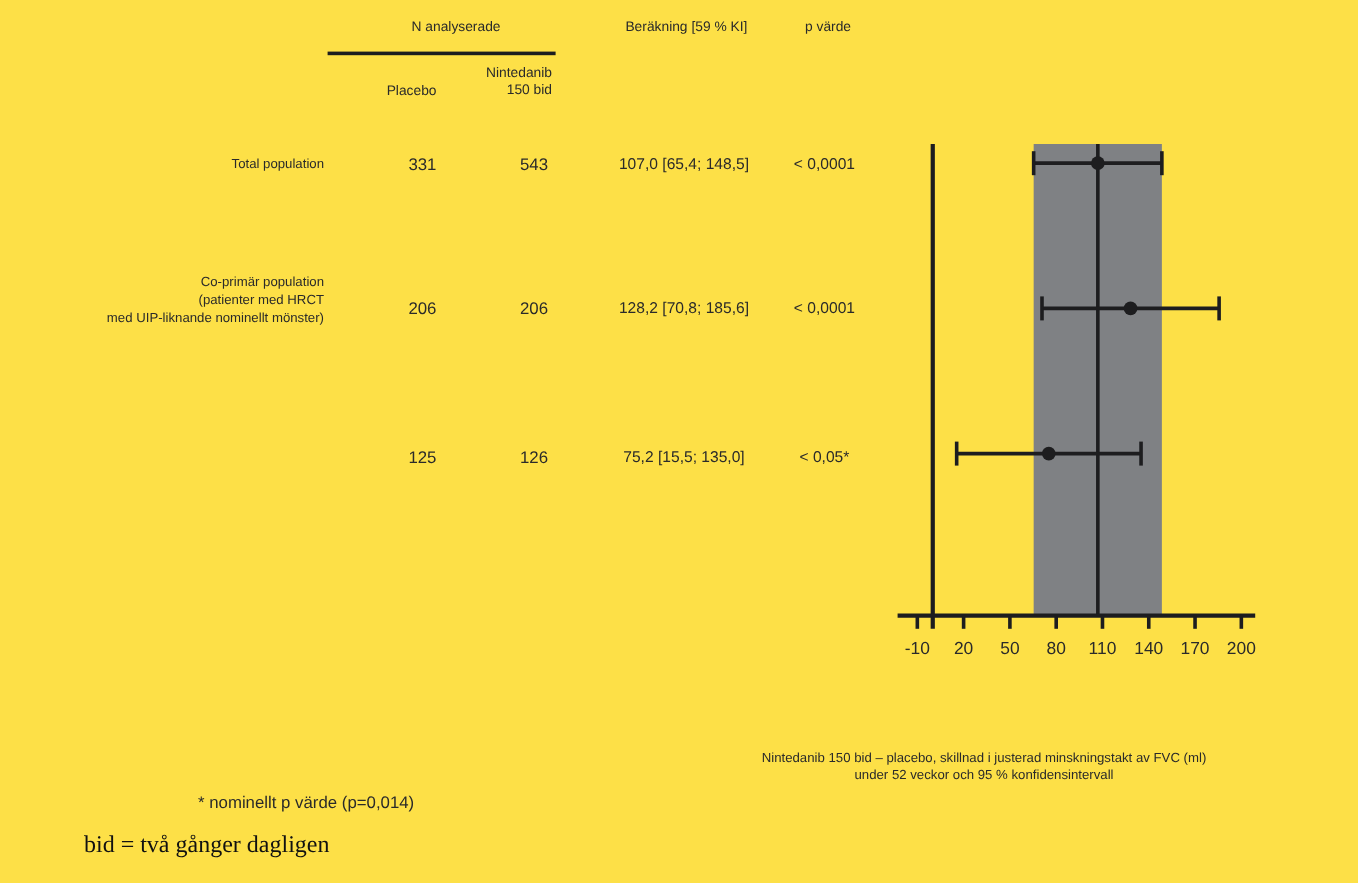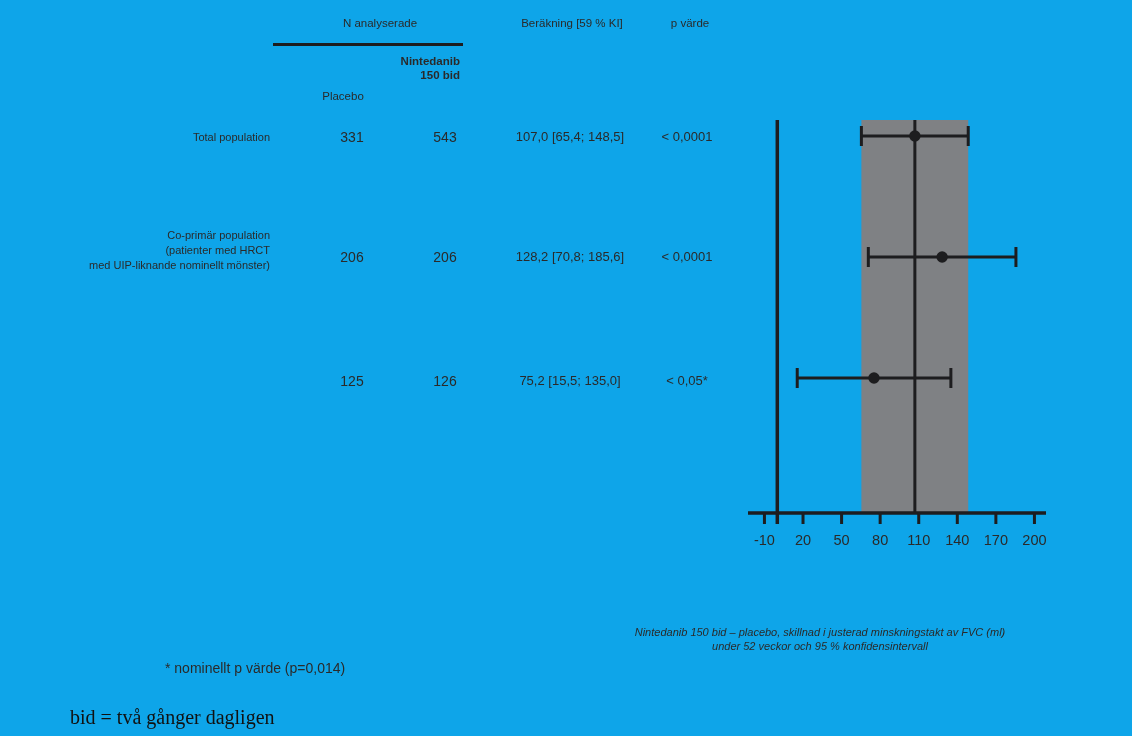--- a/index.html
+++ b/index.html
@@ -1,32 +1,32 @@
 <!DOCTYPE html>
 <html><head>
 <meta charset="utf-8">
 <style>
   html, body { margin: 0; padding: 0; background: #ffffff; }
   .page {
     position: relative;
     width: 1132px;
     height: 736px;
-    background: #0ea5e9;
+    background: #fde047;
     font-family: "Liberation Sans", "DejaVu Sans", sans-serif;
     color: #2a2a2a;
     overflow: hidden;
   }
   .cell { position: absolute; font-size: 11px; line-height: 15px; }
   .pre { white-space: pre-line; }
 
   
   .group-header   { left: 280px; top: 16px;  width: 200px; text-align: center; font-size: 11.5px; }
   .group-underline{ position: absolute; left: 273px; top: 43px; width: 190px; height: 2.5px; background: #1d1d1f; }
-  .placebo-h      { left: 293px; top: 69px;  width: 100px; text-align: center; font-size: 11.5px; margin-top: 20px; }
-  .nintedanib-h   { left: 360px; top: 55px;  width: 100px; text-align: right;  font-size: 11.5px; line-height: 13.5px; font-weight: bold; }
+  .placebo-h      { left: 293px; top: 69px;  width: 100px; text-align: center; font-size: 11.5px; }
+  .nintedanib-h   { left: 360px; top: 55px;  width: 100px; text-align: right;  font-size: 11.5px; line-height: 13.5px; }
   .estimate-h     { left: 472px; top: 16px;  width: 200px; text-align: center; font-size: 11.5px; }
   .pvalue-h       { left: 640px; top: 16px;  width: 100px; text-align: center; font-size: 11.5px; }
 
   
   .row-label { left: 20px; width: 250px; text-align: right; font-size: 11px; line-height: 15.2px; }
   .lbl-r1 { top: 130px; }
   .lbl-r2 { top: 228px; }
   .lbl-r3 { top: 353px; }
 
   
@@ -37,24 +37,24 @@
   .pv  { left: 637px; width: 100px; text-align: center; font-size: 13px; line-height: 18px; }
   .row1 { top: 128px; }
   .row2 { top: 248px; }
   .row3 { top: 372px; }
 
   
   #forest-plot { position: absolute; left: 0; top: 0; }
 
   
   .xaxis-label { left: 649px; top: 578px; width: 300px; text-align: center; font-size: 11px; }
-  .plot-caption{ left: 620px; top: 626px; width: 400px; text-align: center; font-size: 11px; line-height: 13.5px; font-style: italic; }
+  .plot-caption{ left: 620px; top: 626px; width: 400px; text-align: center; font-size: 11px; line-height: 13.5px; }
   .footnote    { left: 135px; top: 661px; width: 300px; font-size: 14px; margin-left: 30px; }
   .abbrev-note { left: 70px;  top: 697px; width: 400px; font-size: 20px;
-                 font-family: "Liberation Serif", "DejaVu Serif", serif; color: #111; margin-top: 13px; }
+                 font-family: "Liberation Serif", "DejaVu Serif", serif; color: #111; }
 </style>
 </head>
 <body>
 
 <div class="page">
 
   <div class="cell group-header">N analyserade</div>
   <div class="group-underline"></div>
   <div class="cell placebo-h">Placebo</div>
   <div class="cell nintedanib-h pre">Nintedanib

